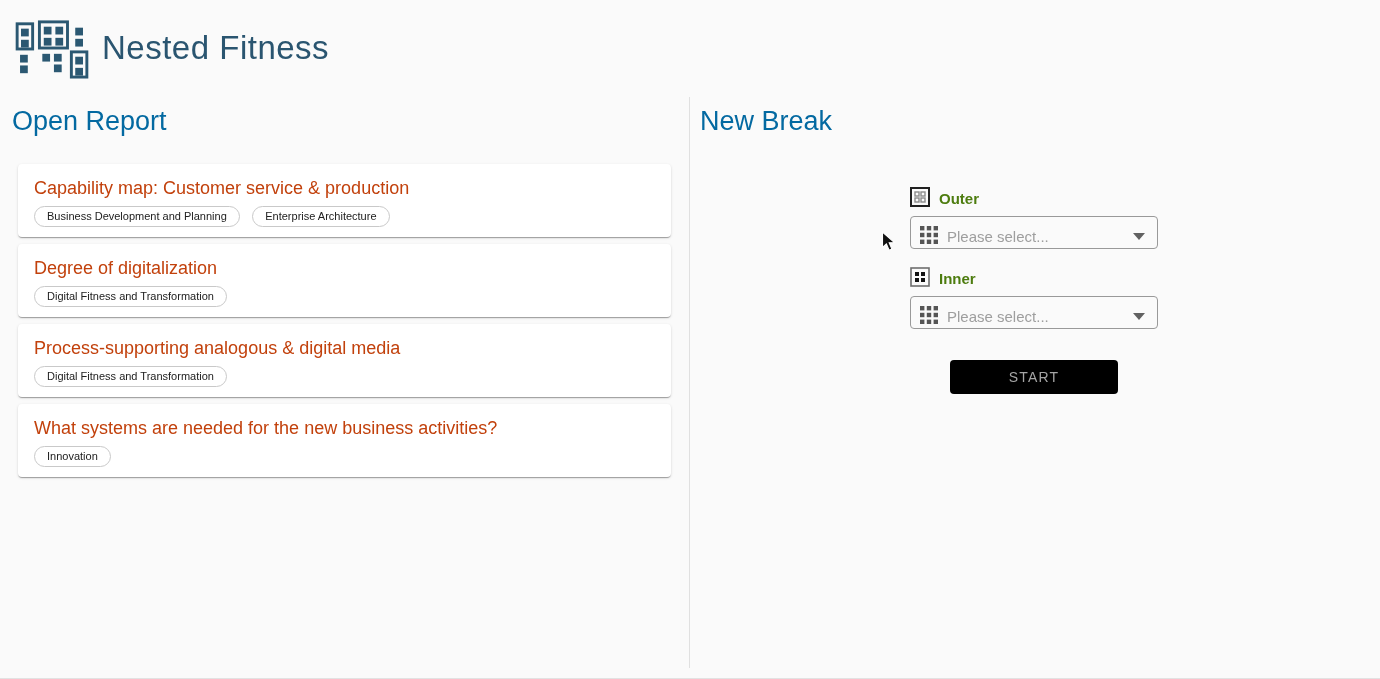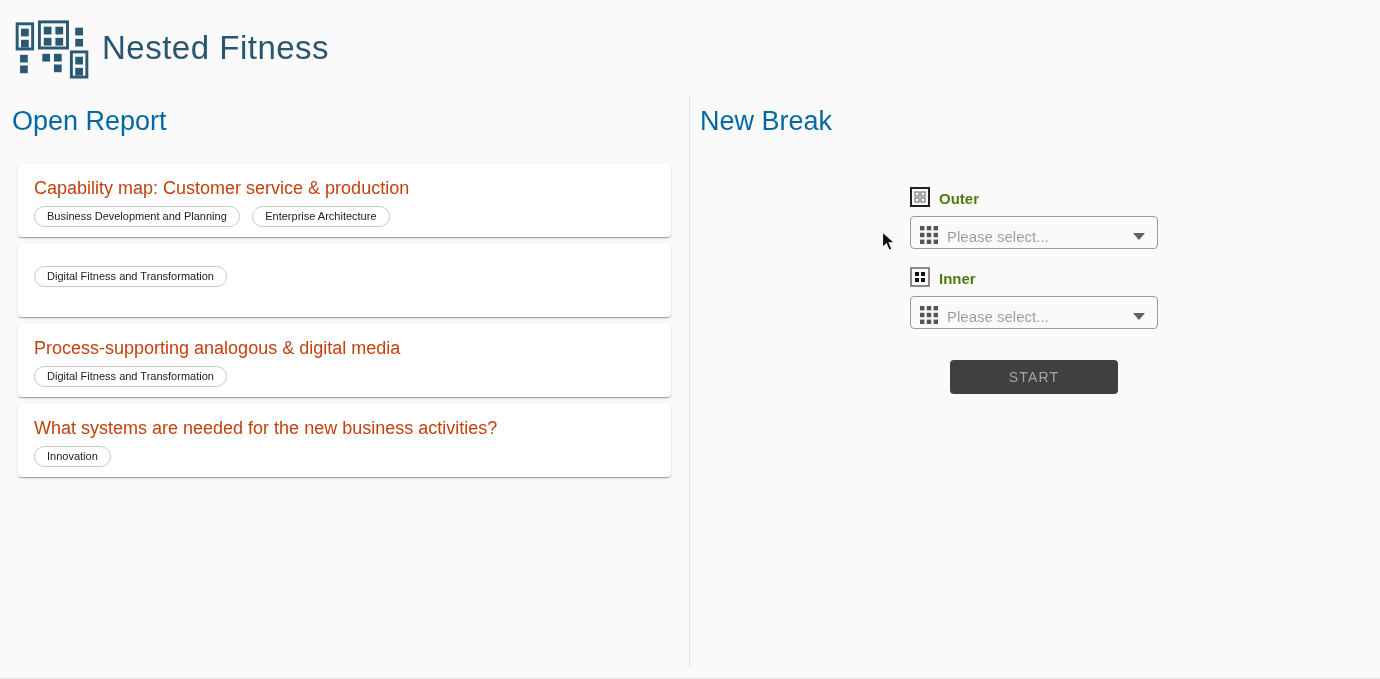--- a/index.html
+++ b/index.html
@@ -58,21 +58,21 @@
   }
   .select-placeholder { font-size:15px; color:#9e9e9e; margin-left:9px; white-space:nowrap; }
   .caret-down {
     margin-left:auto; width:0; height:0;
     border-left:6px solid transparent; border-right:6px solid transparent;
     border-top:7px solid #616161;
   }
   .field-gap { height:19px; }
   .start-button {
     display:block; margin:31px auto 0 auto; width:168px; height:34px;
-    background:#404040; color:#a5a5a5; border:none; border-radius:4px;
+    background:#000000; color:#a5a5a5; border:none; border-radius:4px;
     font-family:"Liberation Sans", sans-serif;
     font-size:14px; letter-spacing:1.2px; text-align:center; line-height:34px;
   }
 
   
   .cursor { position:absolute; left:881px; top:231px; }
 </style>
 </head>
 <body>
 
@@ -116,20 +116,21 @@
 
     <div class="card">
       <div class="card-title">Capability map: Customer service &amp; production</div>
       <div class="chip-row">
         <span class="chip">Business Development and Planning</span>
         <span class="chip">Enterprise Architecture</span>
       </div>
     </div>
 
     <div class="card">
+      <div class="card-title">Degree of digitalization</div>
       <div class="chip-row">
         <span class="chip">Digital Fitness and Transformation</span>
       </div>
     </div>
 
 
     <div class="card">
       <div class="card-title">Process-supporting analogous &amp; digital media</div>
       <div class="chip-row">
         <span class="chip">Digital Fitness and Transformation</span>

